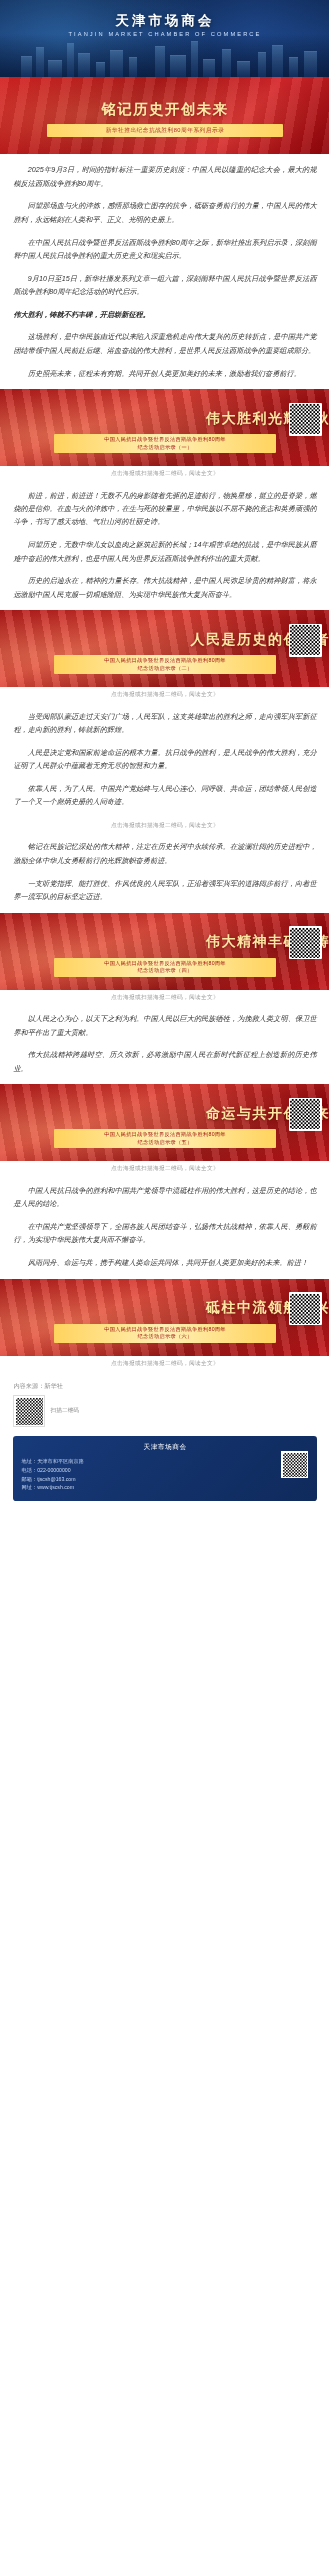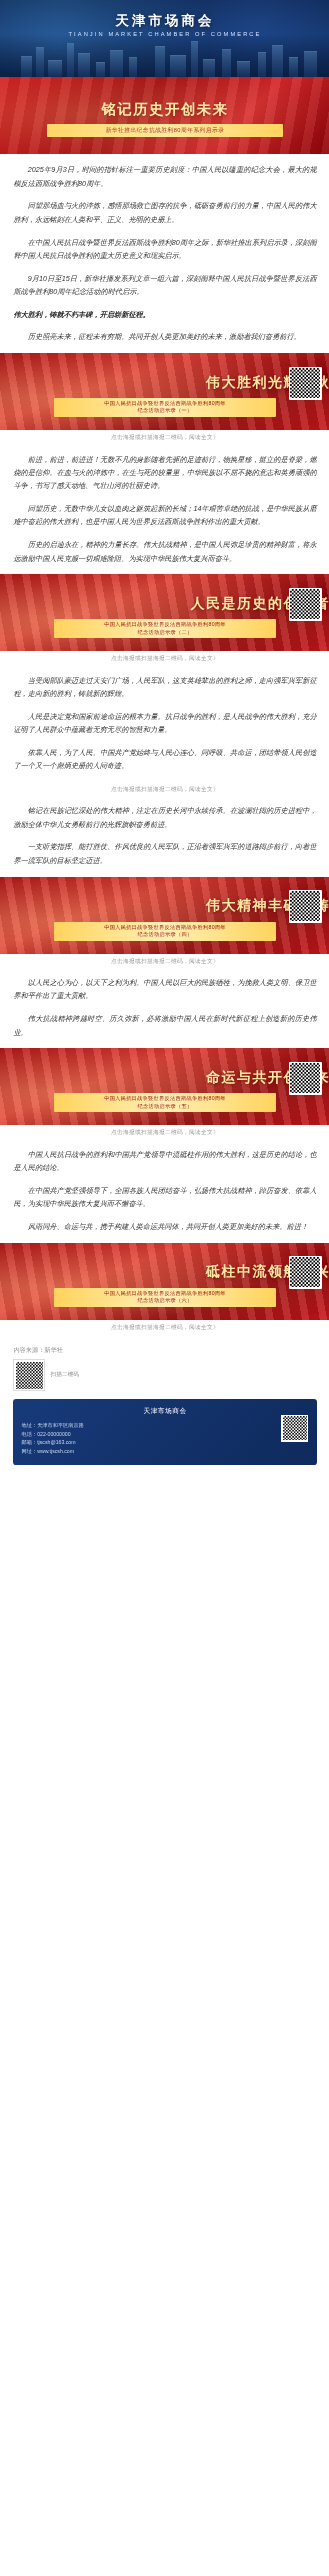--- a/index.html
+++ b/index.html
@@ -300,20 +300,21 @@
       <span>新华社推出纪念抗战胜利80周年系列启示录</span>
     </div>
   </div>
 
   <div class="body-wrap">
     <p class="para indent">2025年9月3日，时间的指针标注一重要历史刻度：中国人民以隆重的纪念大会，最大的规模反法西斯战争胜利80周年。</p>
     <p class="para indent">回望那场血与火的淬炼，感悟那场救亡图存的抗争，砥砺奋勇前行的力量，中国人民的伟大胜利，永远铭刻在人类和平、正义、光明的史册上。</p>
     <p class="para indent">在中国人民抗日战争暨世界反法西斯战争胜利80周年之际，新华社推出系列启示录，深刻阐释中国人民抗日战争胜利的重大历史意义和现实启示。</p>
     <p class="para indent">9月10日至15日，新华社播发系列文章一组六篇，深刻阐释中国人民抗日战争暨世界反法西斯战争胜利80周年纪念活动的时代启示。</p>
     <p class="para strong">伟大胜利，铸就不朽丰碑，开启崭新征程。</p>
+    <p class="para indent">这场胜利，是中华民族由近代以来陷入深重危机走向伟大复兴的历史转折点，是中国共产党团结带领中国人民前赴后继、浴血奋战的伟大胜利，是世界人民反法西斯战争的重要组成部分。</p>
     <p class="para indent">历史照亮未来，征程未有穷期。共同开创人类更加美好的未来，激励着我们奋勇前行。</p>
   </div>
 
   <div class="section">
     <div class="sec-photo">
       <div class="folds"></div>
         <div class="glow"></div>
       <div class="sec-title">伟大胜利光耀千秋</div>
       <div class="sec-strip">
         <span class="l1">中国人民抗日战争暨世界反法西斯战争胜利80周年</span>
@@ -390,21 +391,21 @@
         <span class="l2">纪念活动启示录（五）</span>
       </div>
       <div class="qr">
           <div class="qr-inner"></div>
         </div>
     </div>
     <div class="sec-foot">点击海报或扫描海报二维码，阅读全文》</div>
   </div>
   <div class="body-wrap">
     <p class="para indent">中国人民抗日战争的胜利和中国共产党领导中流砥柱作用的伟大胜利，这是历史的结论，也是人民的结论。</p>
-    <p class="para indent">在中国共产党坚强领导下，全国各族人民团结奋斗，弘扬伟大抗战精神，踔厉奋发、依靠人民，为实现中华民族伟大复兴而不懈奋斗。</p>
+    <p class="para indent">在中国共产党坚强领导下，全国各族人民团结奋斗，弘扬伟大抗战精神，依靠人民、勇毅前行，为实现中华民族伟大复兴而不懈奋斗。</p>
     <p class="para indent">风雨同舟、命运与共，携手构建人类命运共同体，共同开创人类更加美好的未来。前进！</p>
   </div>
 
   <div class="section">
     <div class="sec-photo">
       <div class="folds"></div>
         <div class="glow"></div>
       <div class="sec-title">砥柱中流领航复兴</div>
       <div class="sec-strip">
         <span class="l1">中国人民抗日战争暨世界反法西斯战争胜利80周年</span>

